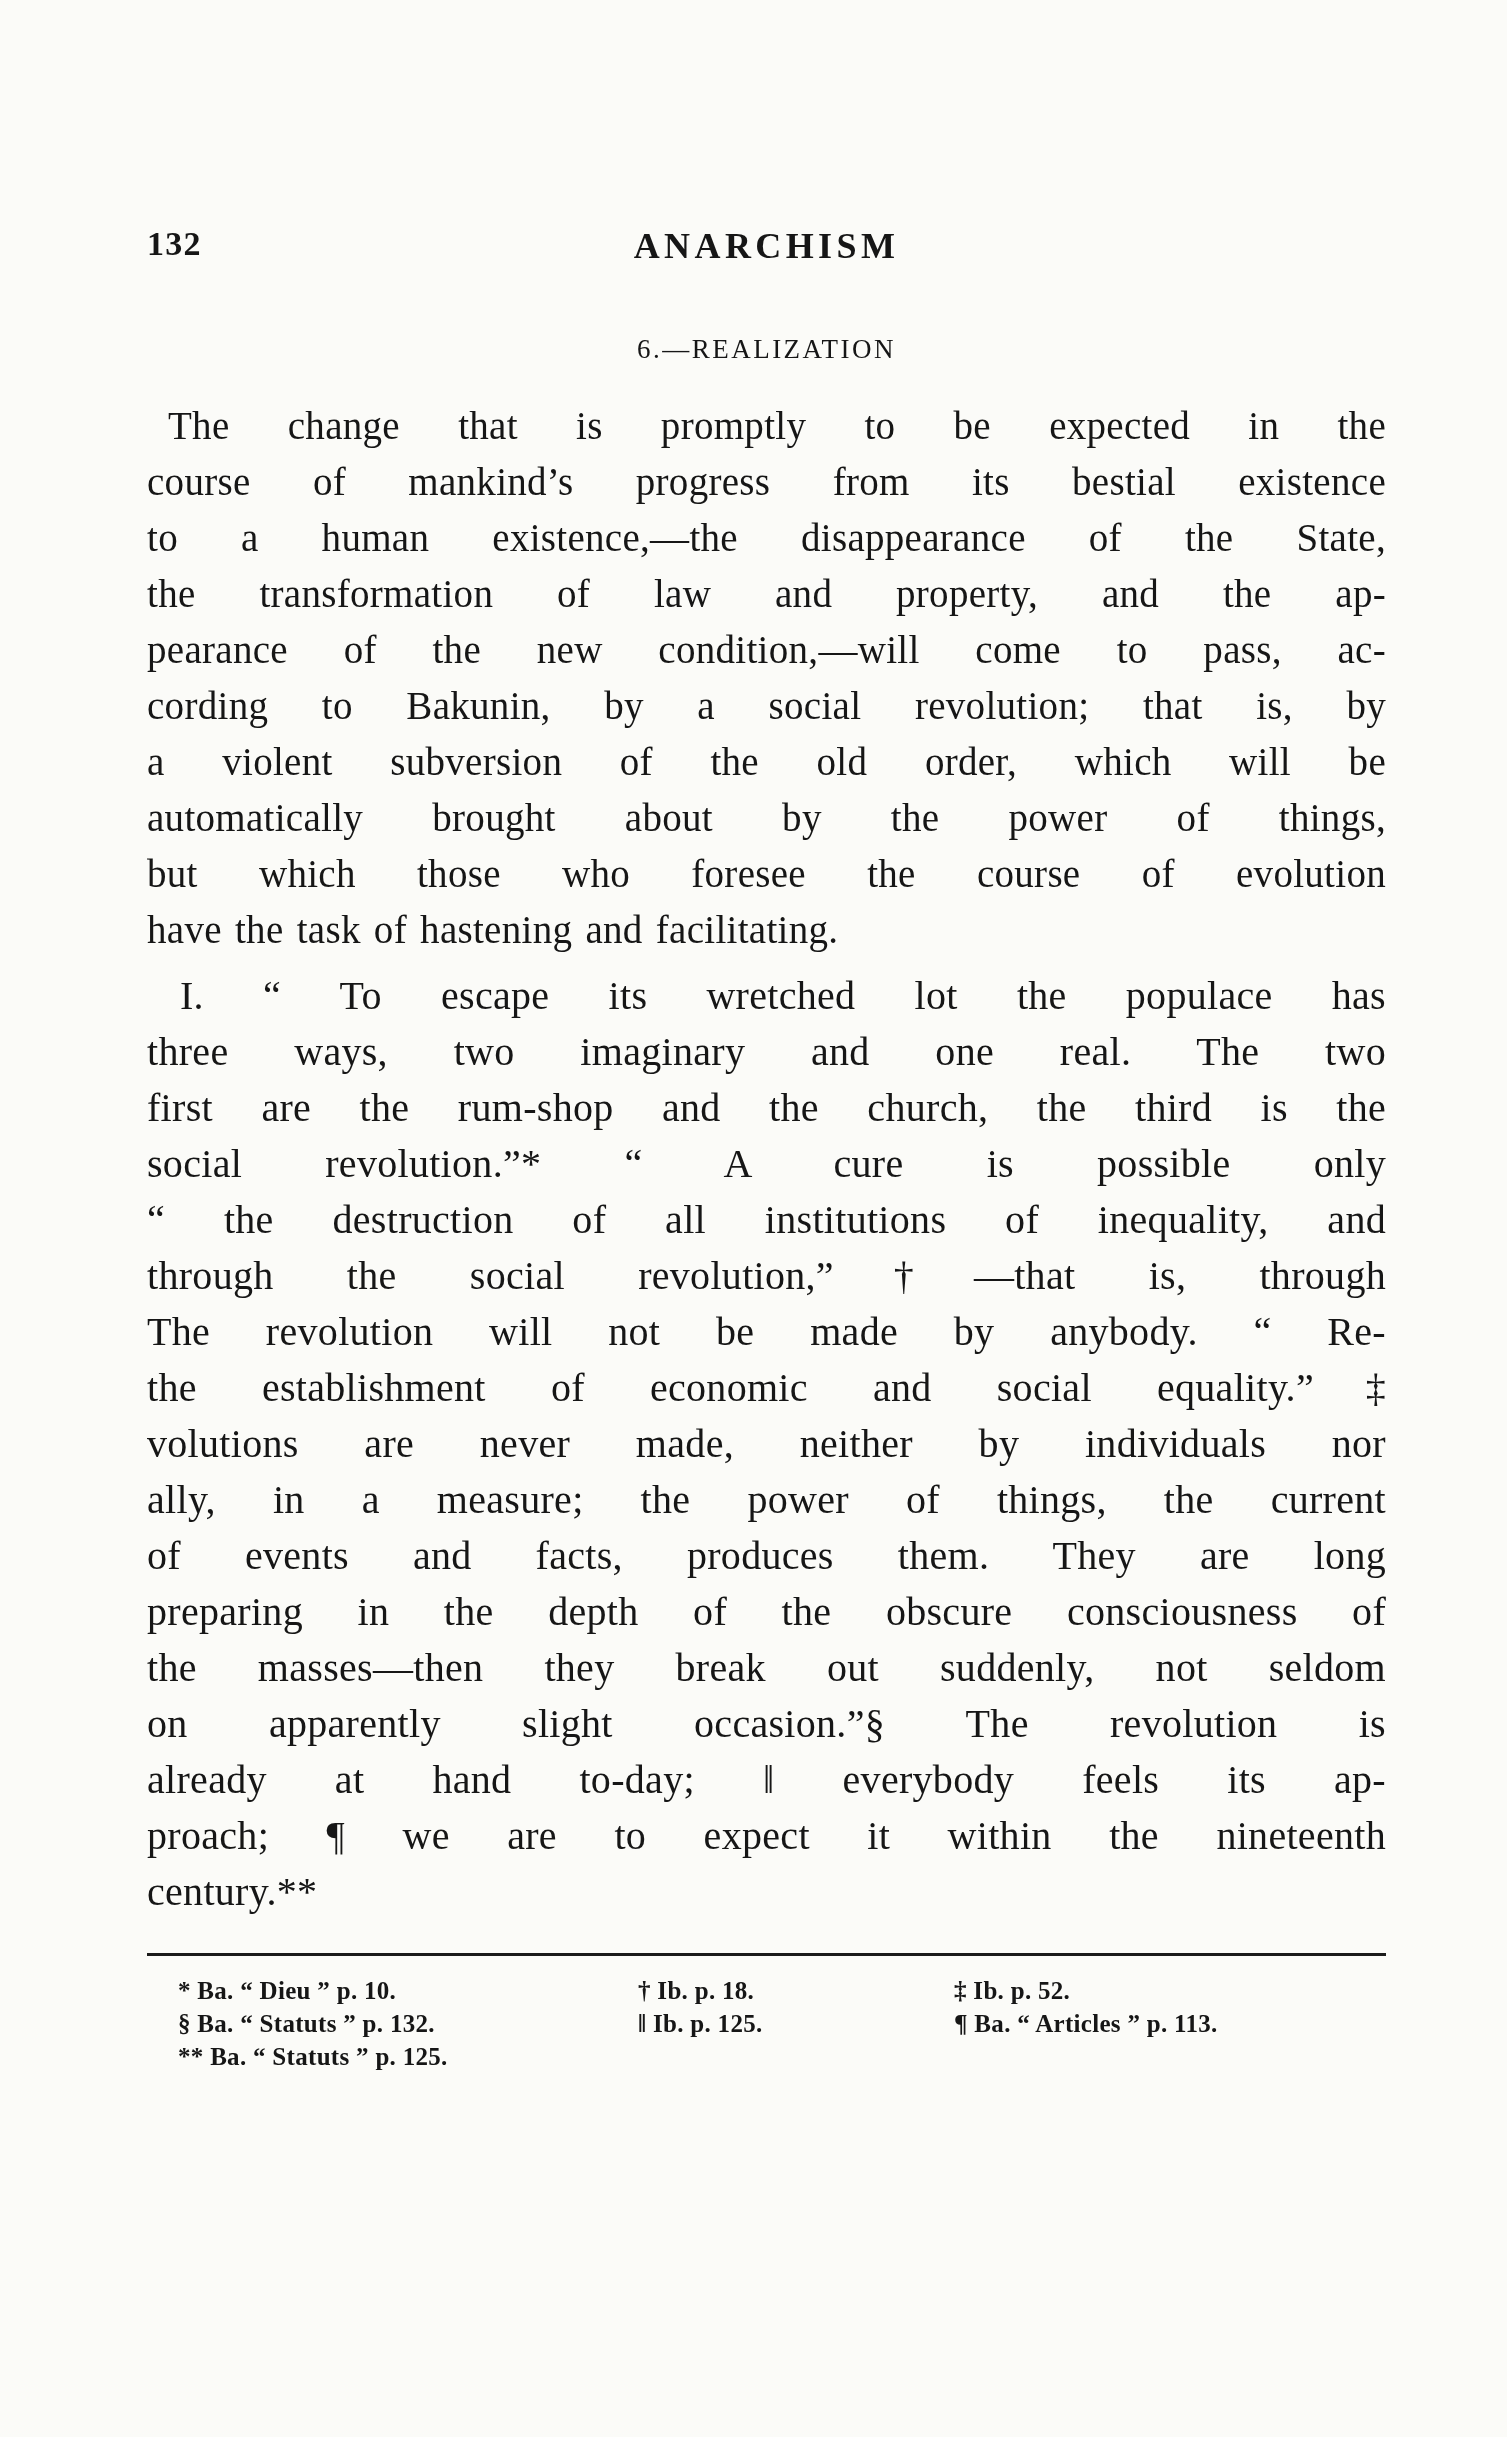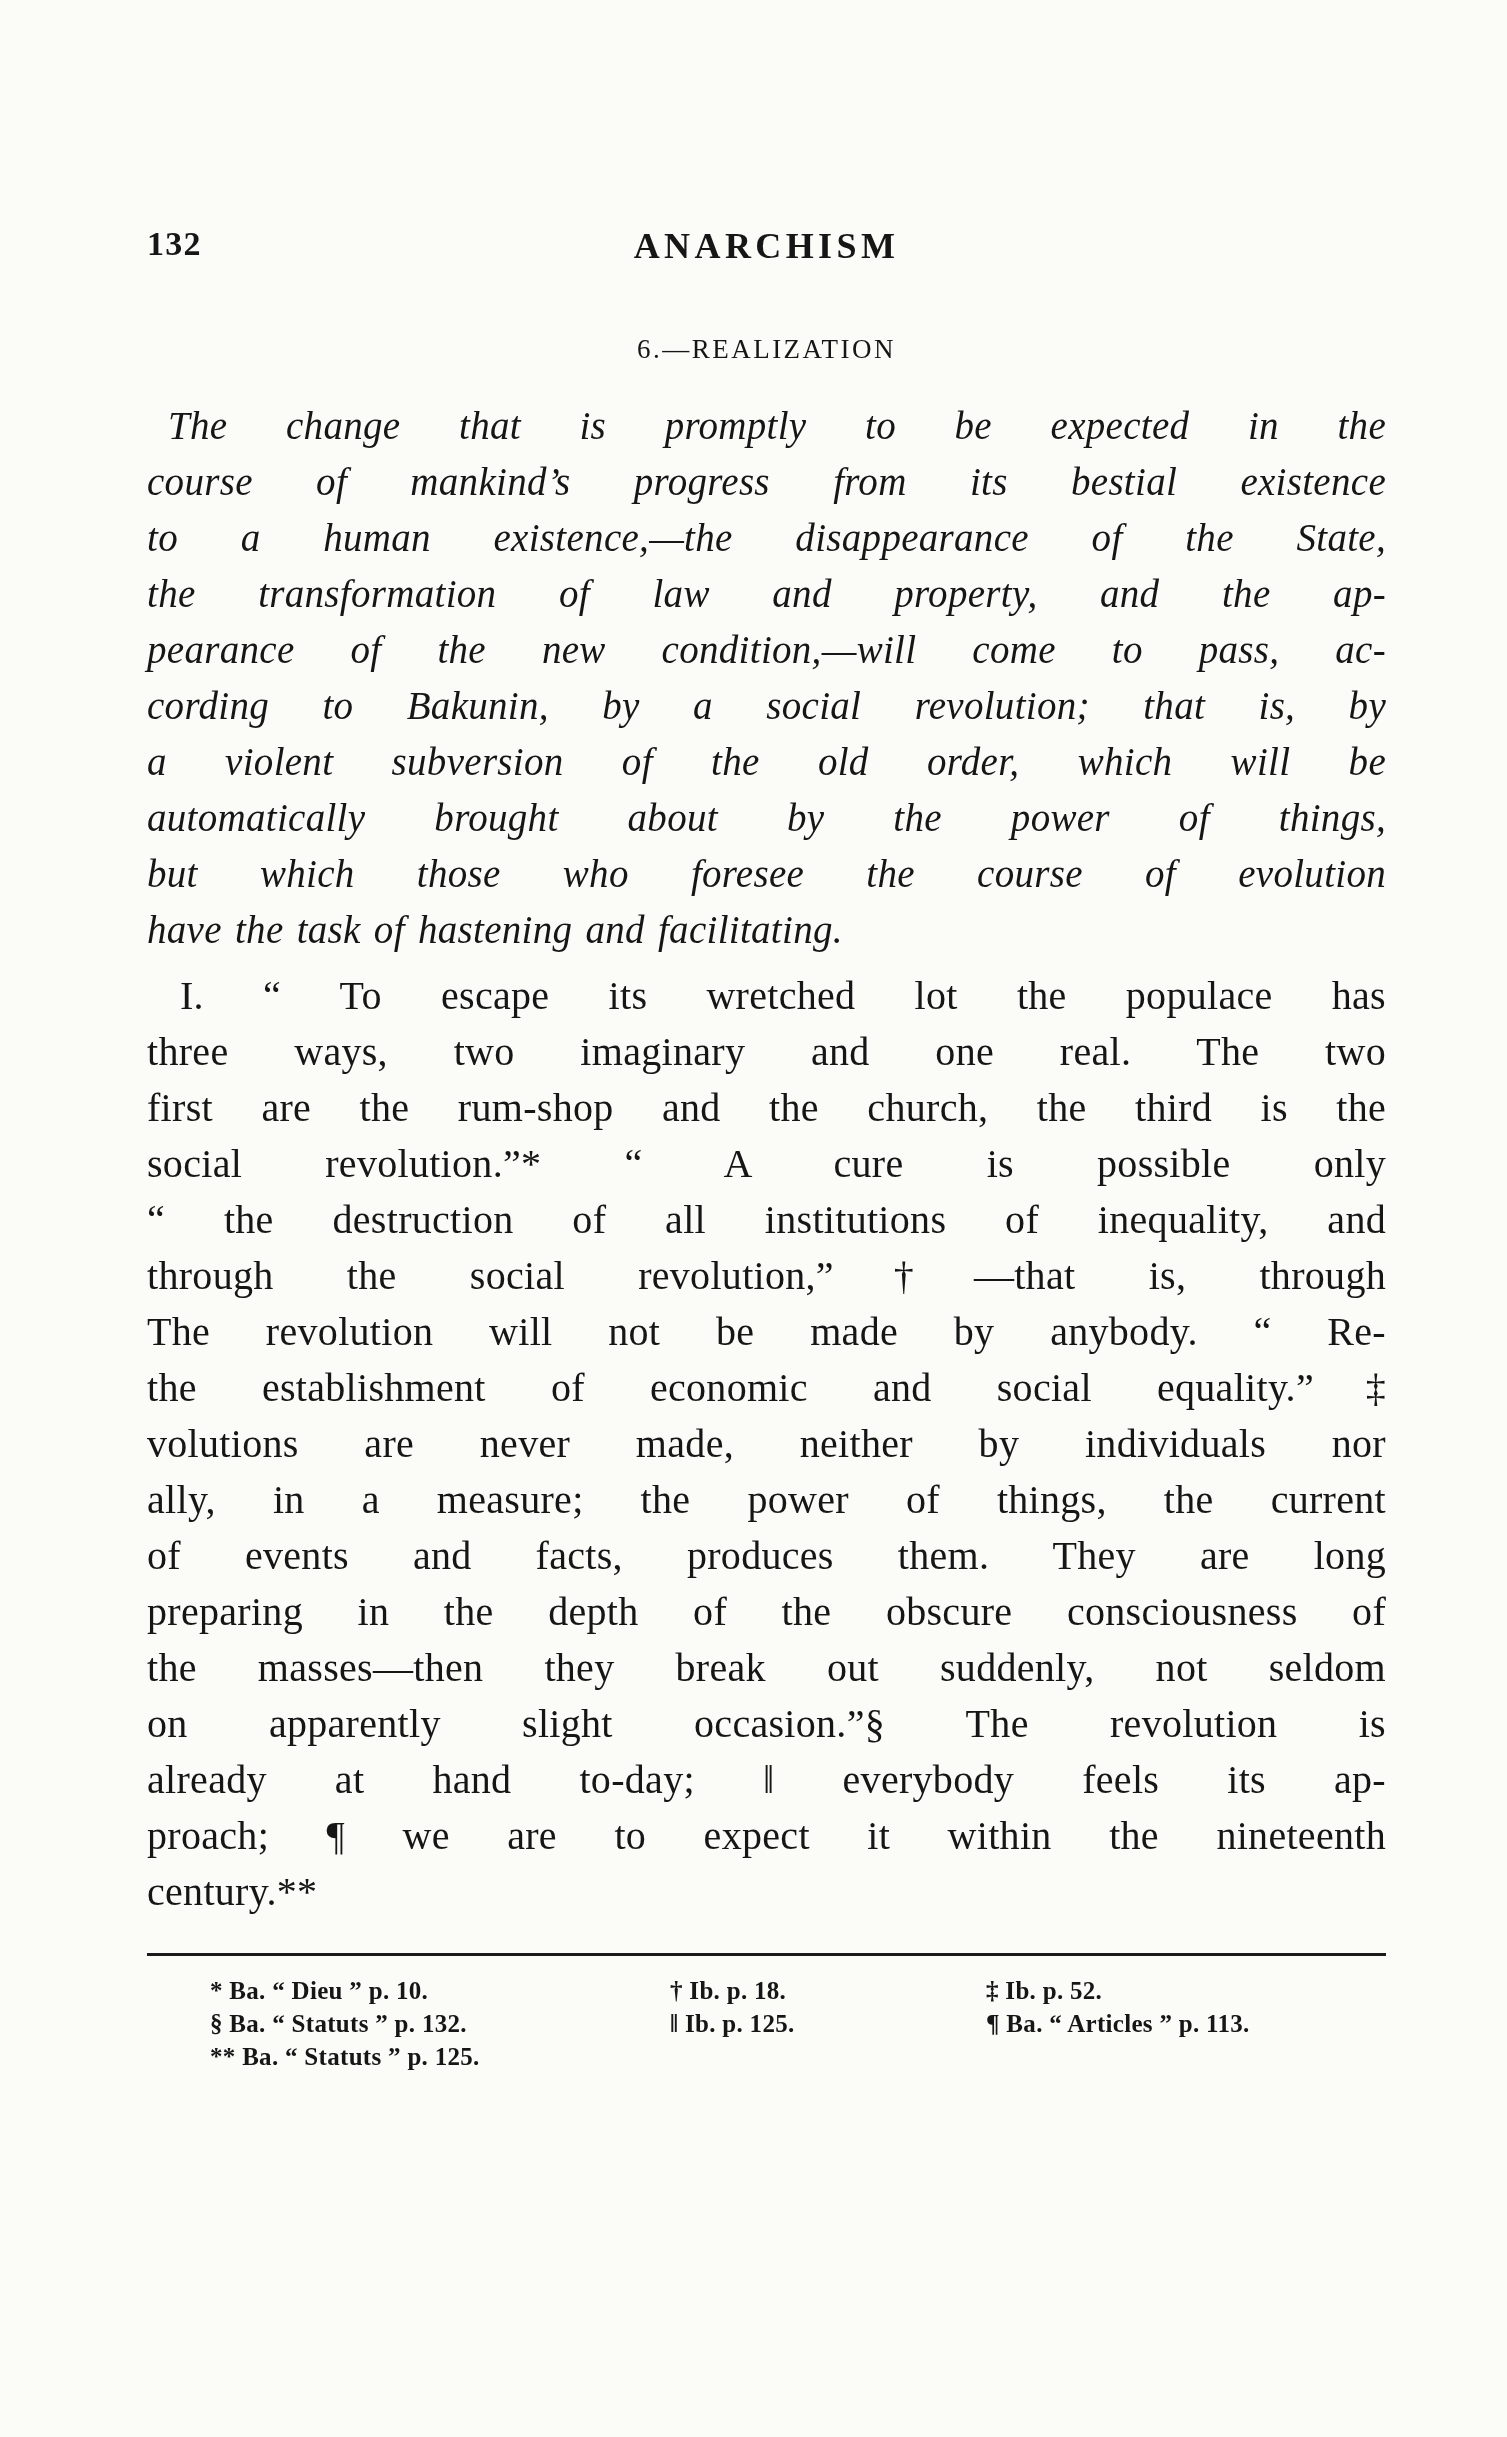--- a/index.html
+++ b/index.html
@@ -49,21 +49,20 @@
     letter-spacing: 2.5px;
   }
   .para .tline {
     text-align: justify;
     text-align-last: justify;
   }
   .para .tline:last-child {
     text-align-last: left;
   }
   .intro {
-    font-style: italic;
     font-size: 39px;
     line-height: 56px;
     letter-spacing: 0.3px;
     word-spacing: 3.1px;
     margin: 0 0 10px 0;
   }
   .intro .tline:first-child { text-indent: 21px; }
   .body-text {
     font-size: 40px;
     line-height: 56px;
@@ -82,21 +81,20 @@
     display: flex;
     padding-left: 31px;
     font-size: 25px;
     line-height: 33px;
     font-weight: bold;
     letter-spacing: 0.3px;
   }
   .fn-col .tline {
     text-align: left;
     min-height: 33px;
-    margin-left: 32px;
   }
   .fn-col-1 { width: 460px; }
   .fn-col-2 { width: 316px; }
   .fn-col-3 { flex: 1; }
 </style>
 </head>
 <body>
 
 <div class="page">
 

